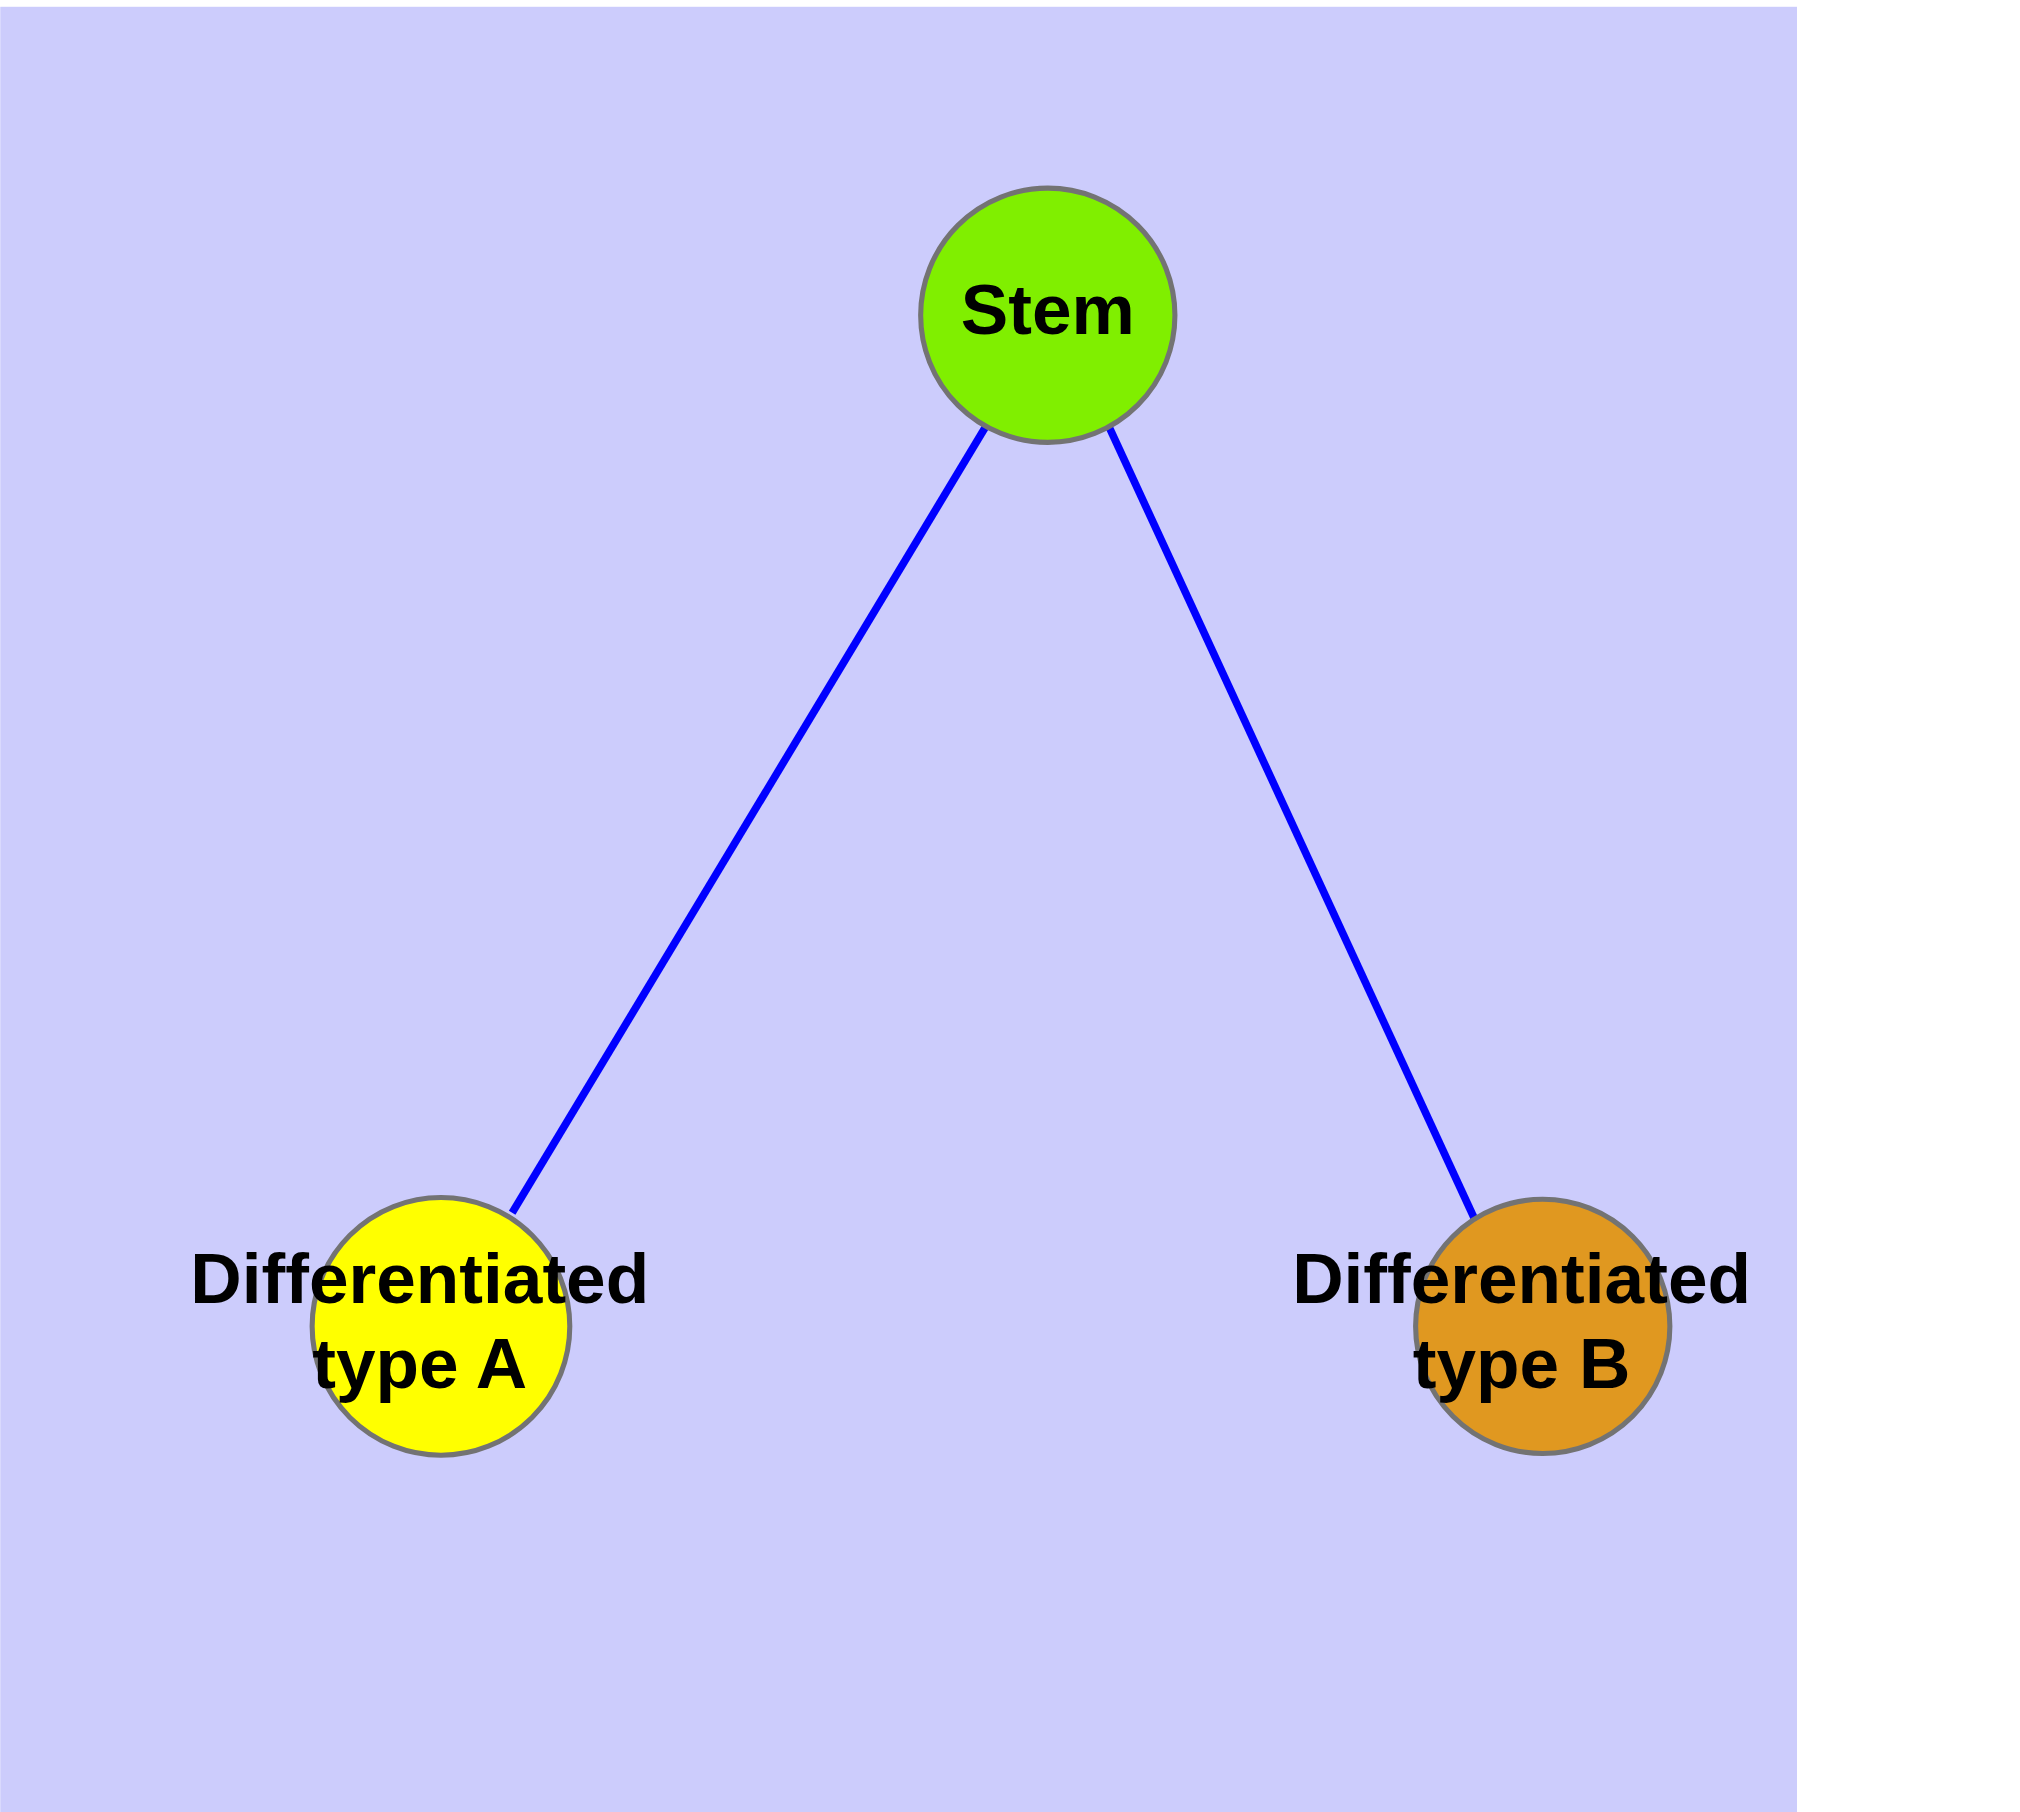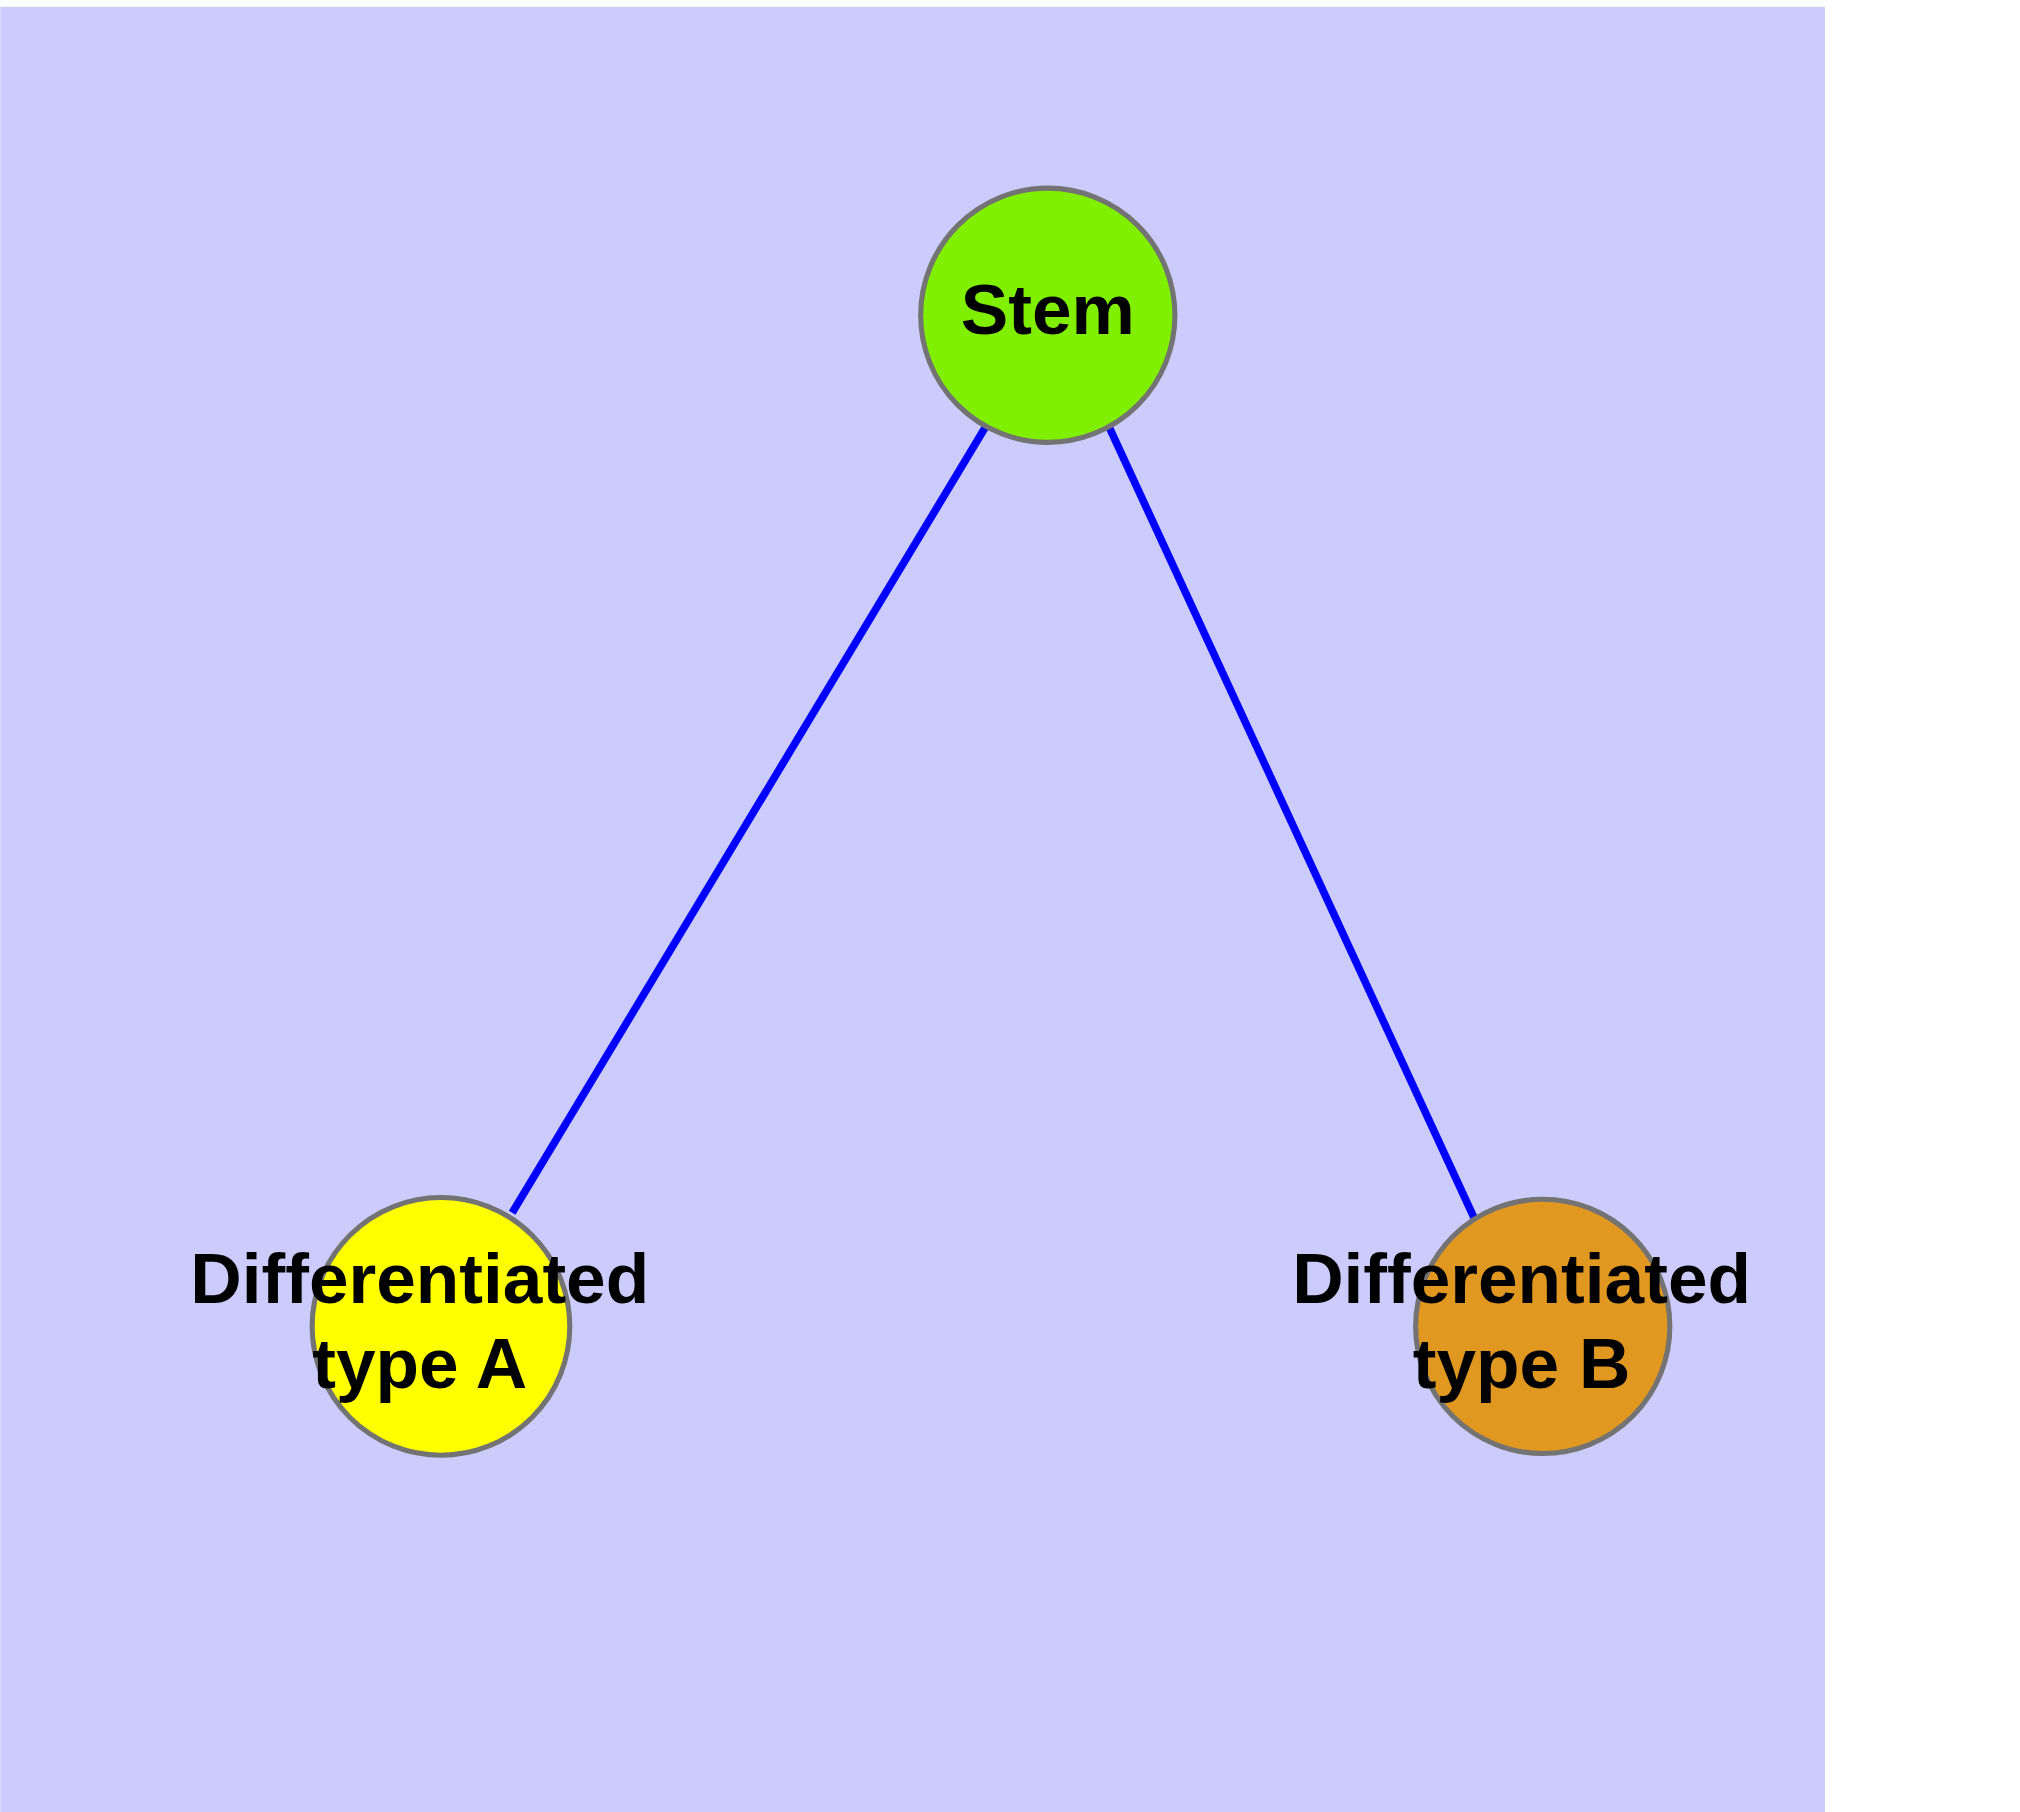--- a/index.html
+++ b/index.html
@@ -8,21 +8,20 @@
     padding: 0;
     background: #ffffff;
   }
   #canvas {
     position: relative;
     width: 1797px;
     height: 1812px;
     overflow: hidden;
     background: #ffffff;
     font-family: "Liberation Sans", "DejaVu Sans", sans-serif;
-    padding-left: 28px;
   }
   #graph-svg {
     position: absolute;
     left: 0;
     top: 0;
     width: 2021px;
     height: 1812px;
     display: block;
   }
   .node-label {

